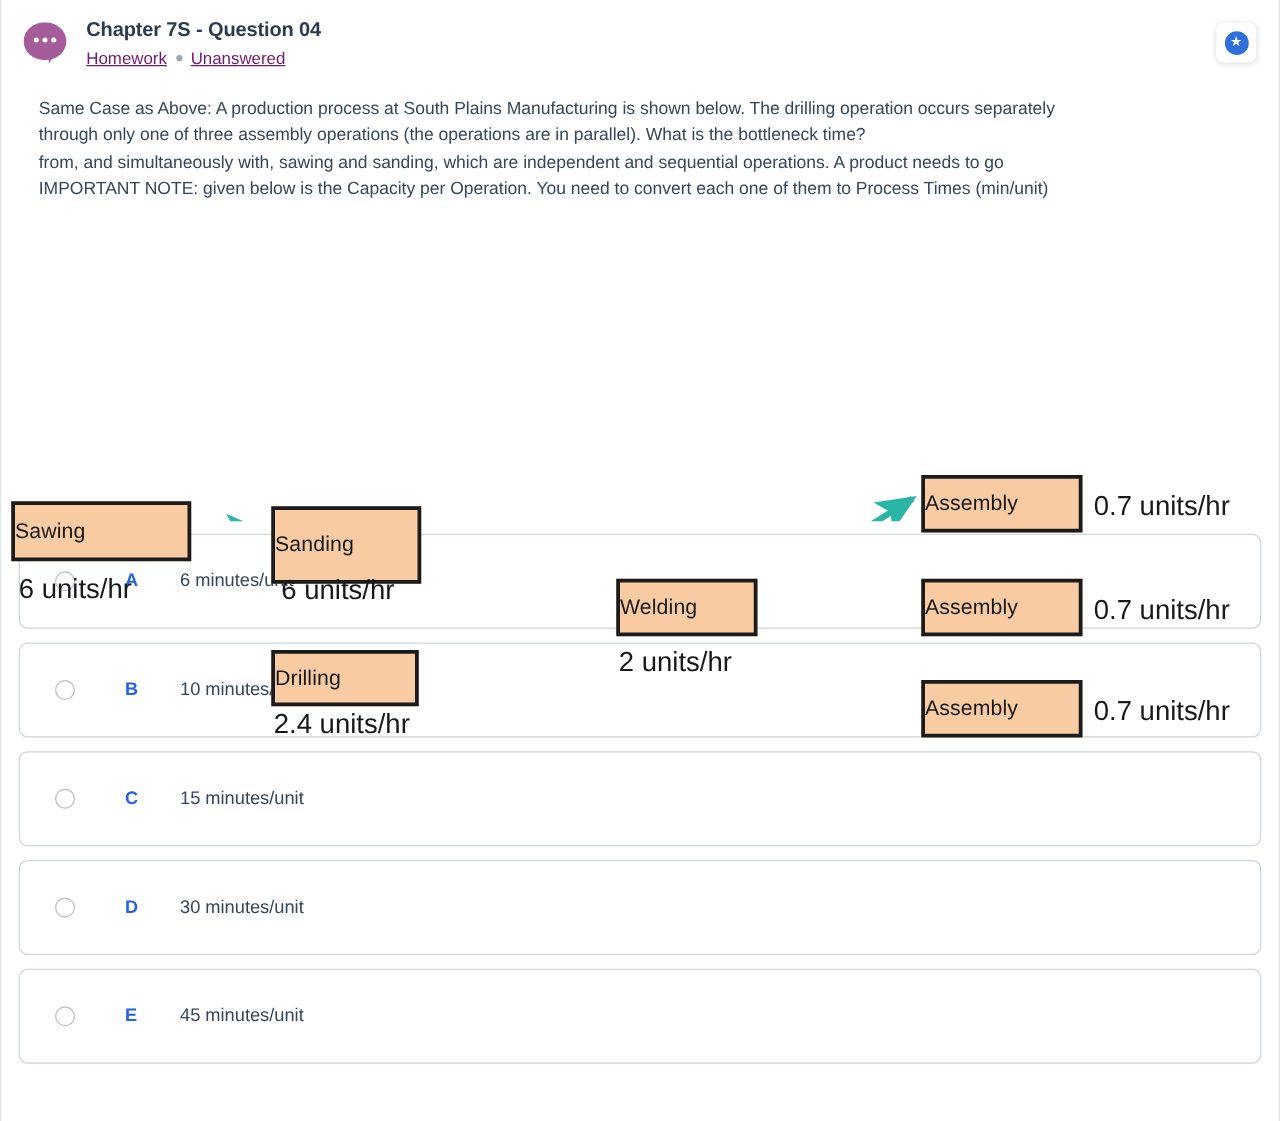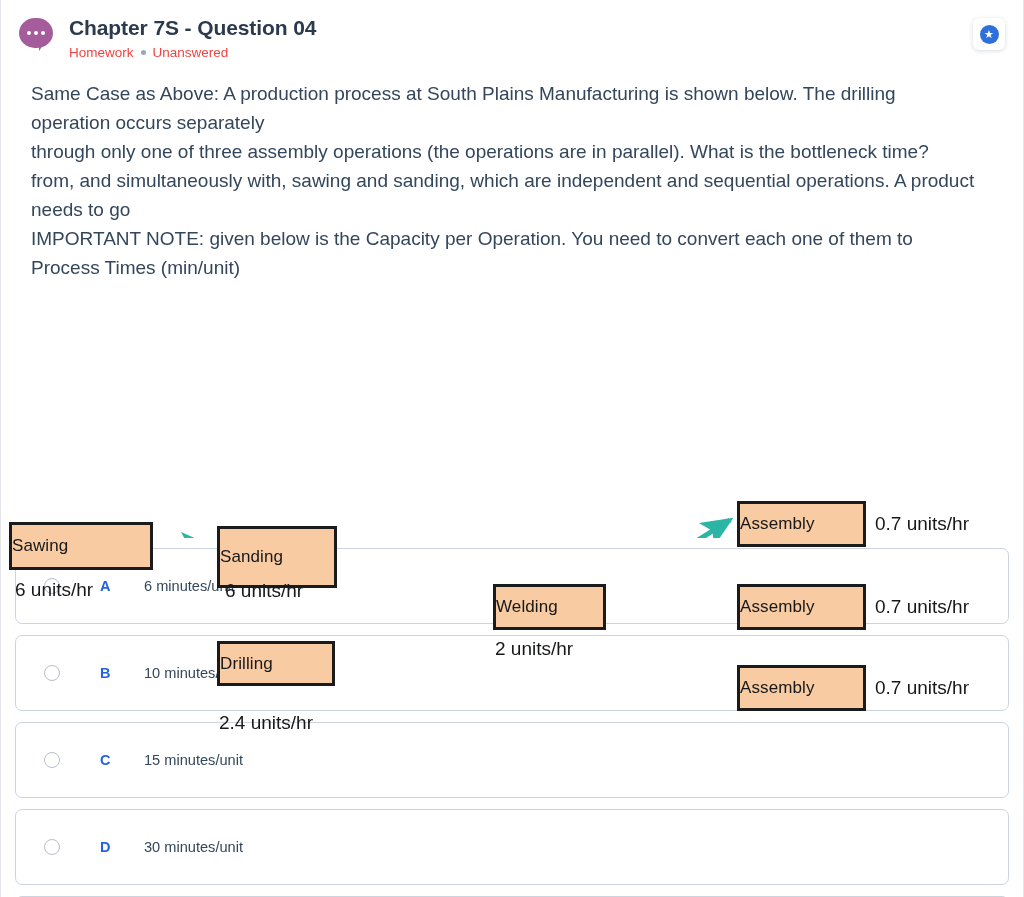--- a/index.html
+++ b/index.html
@@ -63,32 +63,33 @@
   }
   .bubble .dots i {
     display: inline-block;
     width: 4px; height: 4px;
     border-radius: 50%;
     background: #fff;
     margin: 0 1.5px;
   }
   .header-text { margin-left: 12px; padding-top: 1px; }
   .q-title {
-    font-size: 21px;
+    font-size: 16px;
     font-weight: bold;
     color: #2b3a4d;
     letter-spacing: -0.1px;
     line-height: 1.25;
   }
   .q-meta {
     margin-top: 4px;
     font-size: 13.5px;
-    color: #ef4444;
-    display: flex;
-    align-items: center;
+    color: #701a75;
+    display: flex;
+    align-items: center;
+    text-decoration: underline;
   }
   .q-meta .sep {
     display: inline-block;
     width: 5px; height: 5px;
     border-radius: 50%;
     background: #9aa7b4;
     margin: 0 7px;
   }
 
   .header-action {
@@ -111,21 +112,21 @@
     align-items: center;
     justify-content: center;
     color: #fff;
     font-size: 11px;
     line-height: 1;
   }
 
   
   .prompt {
     padding: 10px 22px 0 30px;
-    font-size: 19px;
+    font-size: 14px;
     line-height: 1.52;
     color: #33465b;
     max-width: 1000px;
   }
 
   
   .diagram {
     position: relative;
     width: 1024px;
     height: 240px;
@@ -140,21 +141,21 @@
     align-items: center;
     justify-content: flex-start;
     font-family: "Liberation Sans", sans-serif;
     font-size: 17px;
     color: #17181a;
     letter-spacing: .1px;
   }
   .rate {
     position: absolute;
     font-family: "Liberation Sans", sans-serif;
-    font-size: 19px;
+    font-size: 22px;
     color: #17181a;
     white-space: nowrap;
   }
 
   
   .options {
     padding: 10px 14px 0 14px;
   }
   .option {
     border: 1px solid #ccd4de;
@@ -246,21 +247,21 @@
     <div class="rate" style="left:14px; top:281px;">6 units/hr</div>
 
     <div class="node" style="left:216px; top:228px; width:120px; height:62px;">
       <span>Sanding</span>
     </div>
     <div class="rate" style="left:224px; top:282px;">6 units/hr</div>
 
     <div class="node" style="left:216px; top:343px; width:118px; height:45px;">
       <span>Drilling</span>
     </div>
-    <div class="rate" style="left:218px; top:414px;">2.4 units/hr</div>
+    <div class="rate" style="left:218px; top:389px;">2.4 units/hr</div>
 
     <div class="node" style="left:492px; top:286px; width:113px; height:46px;">
       <span>Welding</span>
     </div>
     <div class="rate" style="left:494px; top:340px;">2 units/hr</div>
 
     <div class="node" style="left:736px; top:203px; width:129px; height:46px;">
       <span>Assembly</span>
     </div>
     <div class="rate" style="left:874px; top:215px;">0.7 units/hr</div>

